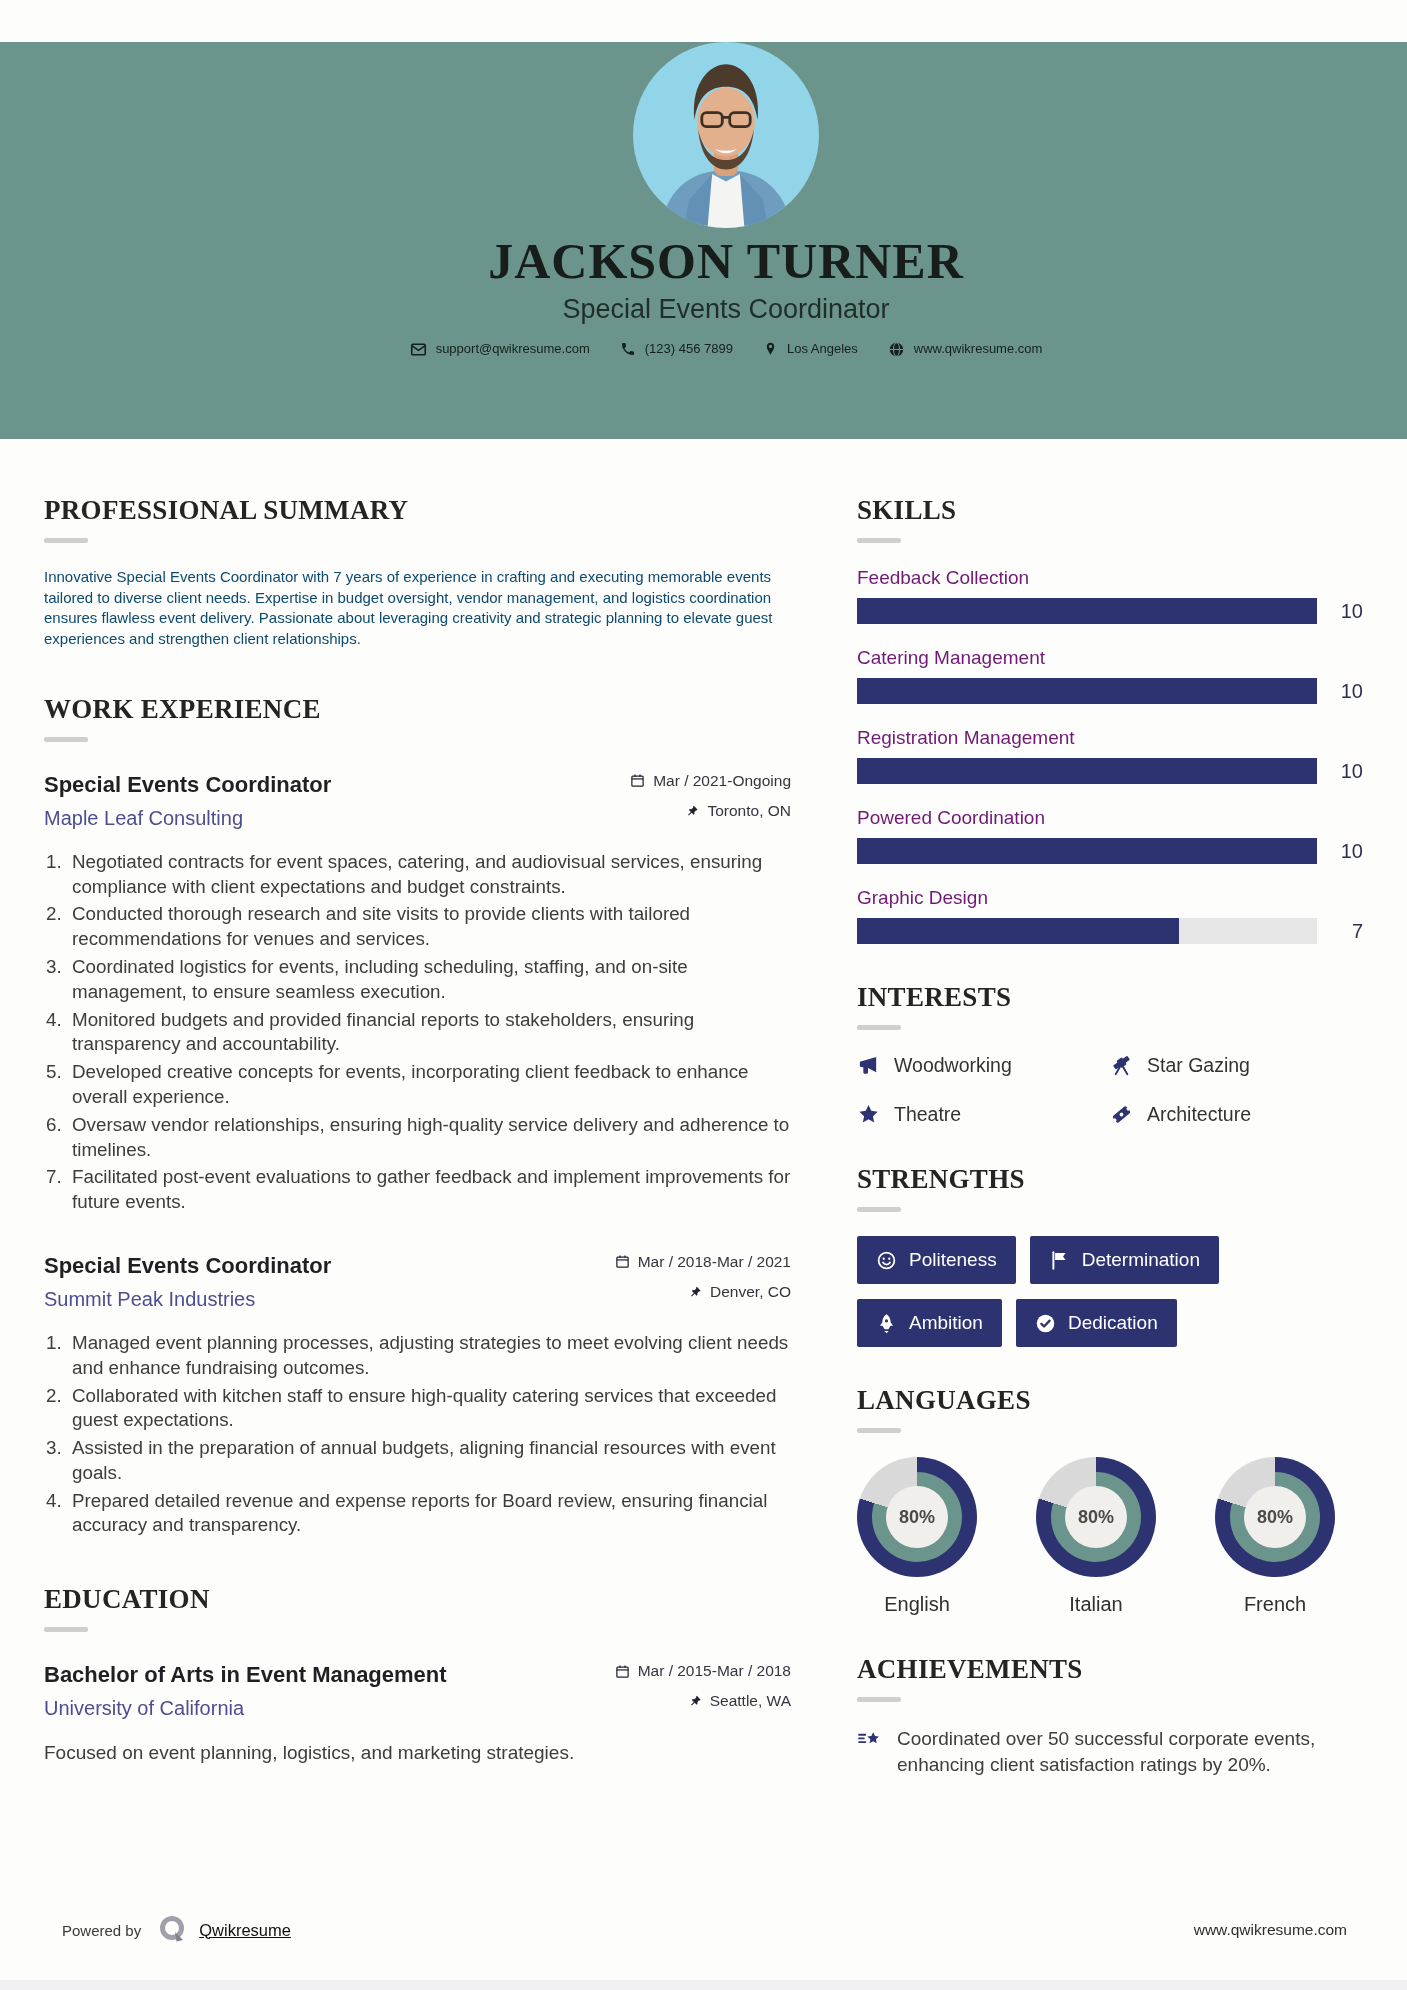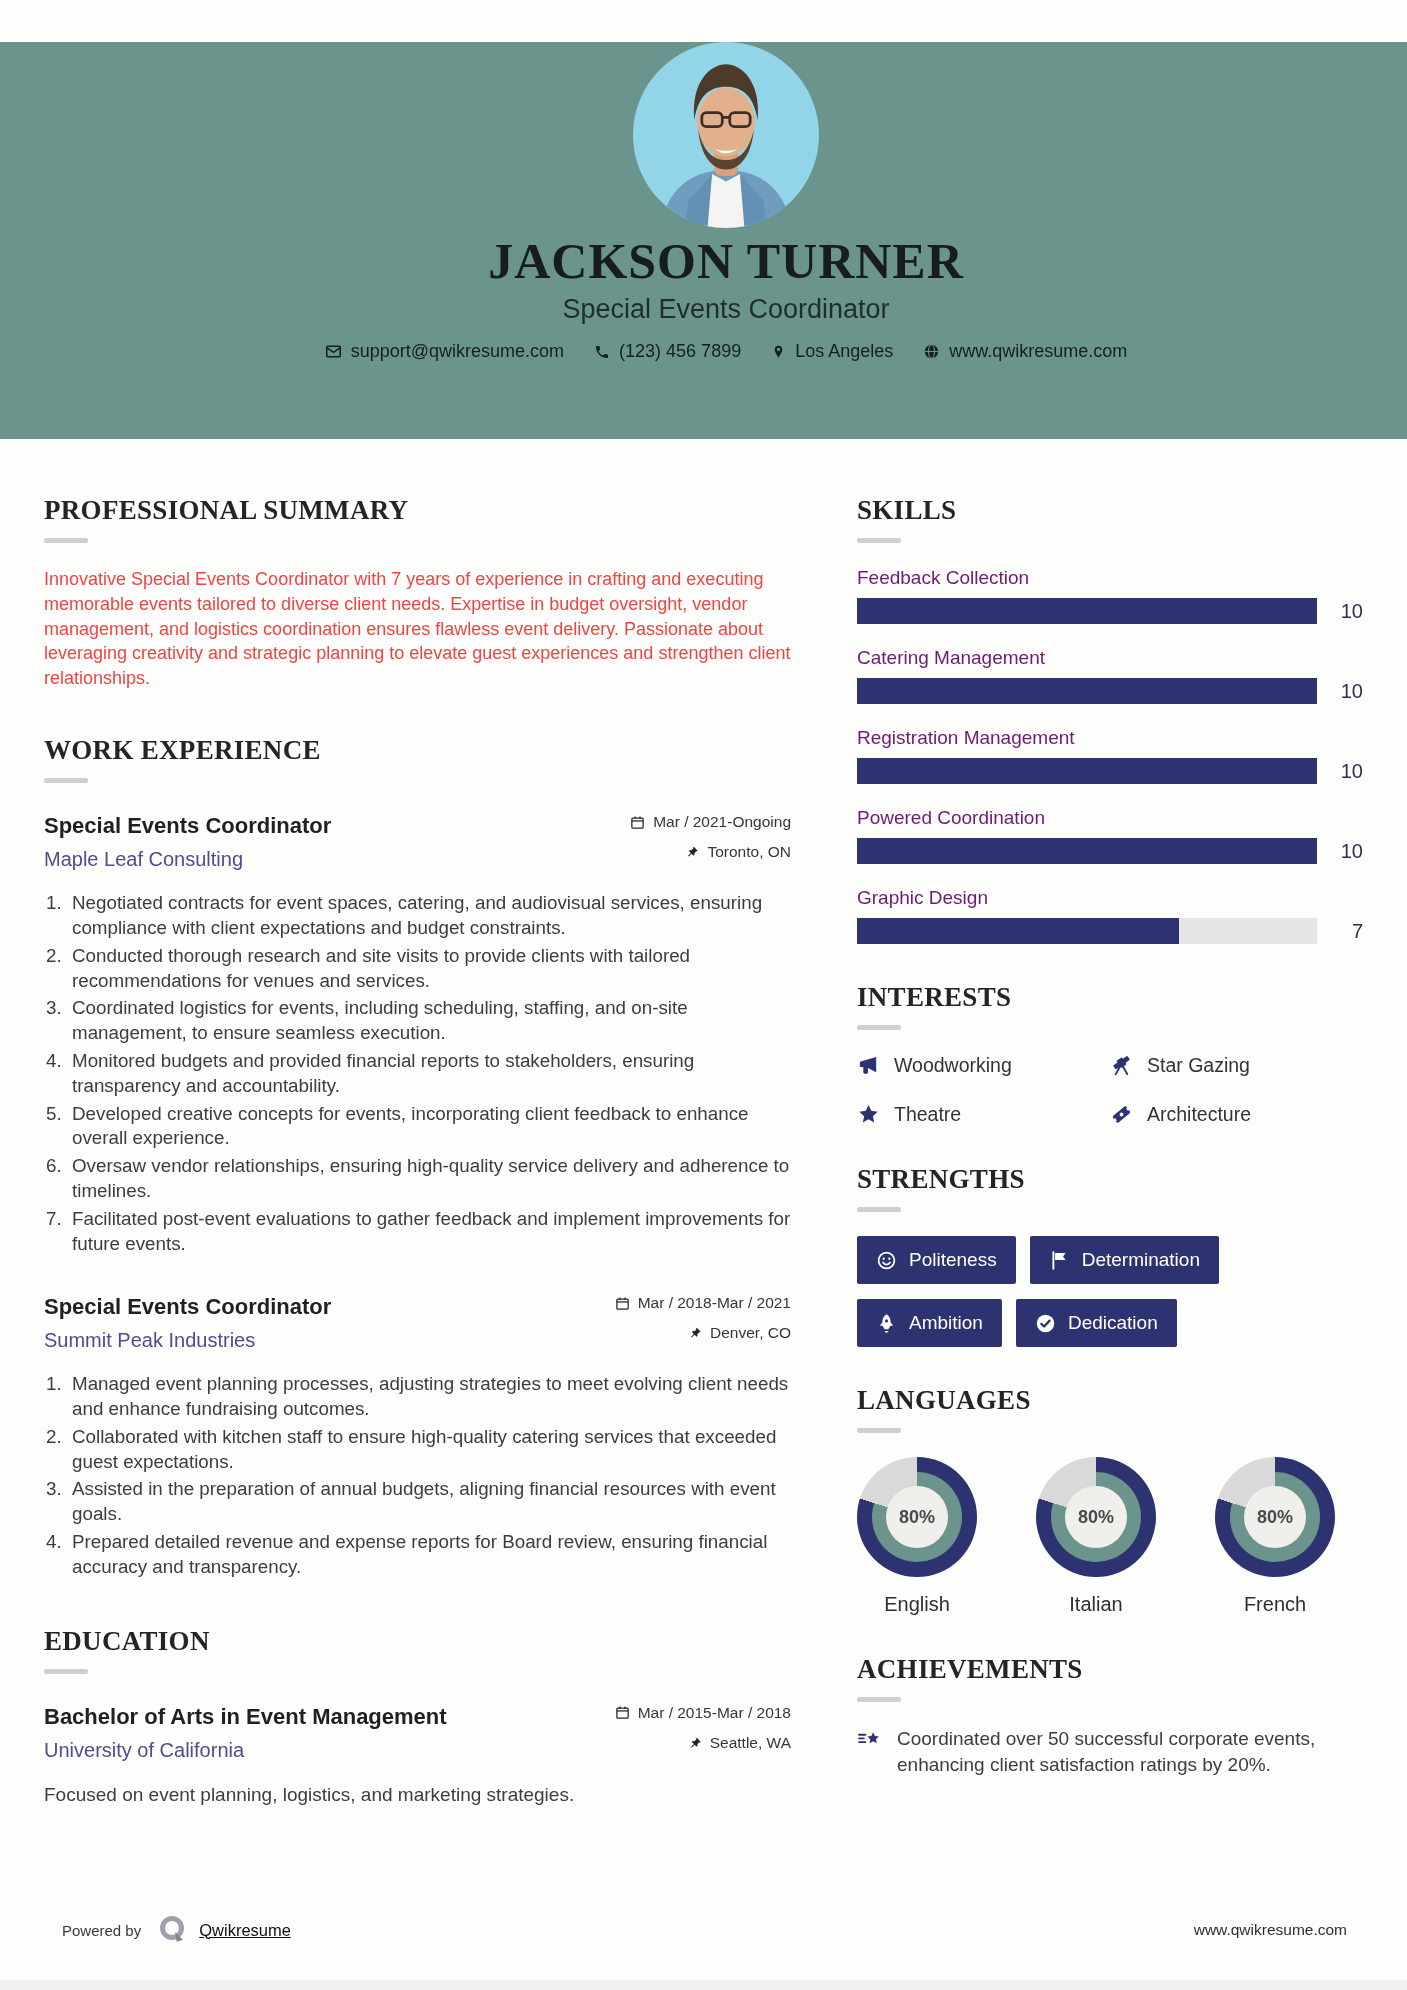--- a/index.html
+++ b/index.html
@@ -6,32 +6,32 @@
   html,body { background:#e9e9e9; }
   body { font-family:"Liberation Sans", sans-serif; }
   .page { position:relative; width:1407px; height:1990px; margin:0 auto; background:#fdfdfc; overflow:hidden; }
 
   
   .header { height:397px; background:#6b948c; text-align:center;padding-left:45px; }
   .photo { width:186px; height:186px; border-radius:50%; background:#93d5e8; margin:42px auto 0; overflow:hidden; }
   .name { font-family:"Liberation Serif", serif; font-weight:bold; font-size:50px; letter-spacing:1px; color:#161d1b; margin-top:4px; }
   .subtitle { font-size:27px; font-weight:500; color:#1f2e2b; margin-top:4px; }
   .contact-row { display:flex; justify-content:center; gap:30px; margin-top:16px; }
-  .contact-item { display:flex; align-items:center; gap:9px; font-size:18px; font-weight:500; color:#15201d; }
+  .contact-item { display:flex; gap:9px; font-size:13px; font-weight:500; color:#15201d; }
   .contact-item svg { display:block; color:#15201d; }
 
   
   .main { display:flex; padding:0 44px; gap:66px; }
   .col-left { width:747px; padding-top:56px; }
   .col-right { flex:1; padding-top:56px; }
 
   .sec-heading { font-family:"Liberation Serif", serif; font-weight:bold; font-size:27px; letter-spacing:.3px; color:#242424; }
   .sec-rule { width:44px; height:5px; background:#cfcfcf; border-radius:2px; margin:12px 0 24px; }
 
-  .summary-text { font-size:18px; line-height:1.38; color:#ef4444; }
+  .summary-text { font-size:15px; line-height:1.38; color:#0c4a6e; }
 
   
   .work-sec { margin-top:44px; }
   .job { margin-top:30px; }
   .job:first-of-type { margin-top:26px; }
   .job-head { display:flex; justify-content:space-between; align-items:flex-start; }
   .job-title { font-size:22px; font-weight:700; color:#1f1f24; }
   .job-company { font-size:20px; font-weight:500; color:#4d4d8f; margin-top:9px; }
   .job-meta { text-align:right; }
   .meta-line { display:flex; justify-content:flex-end; align-items:center; gap:8px; font-size:15.5px; color:#35353f; margin-bottom:12px; }

